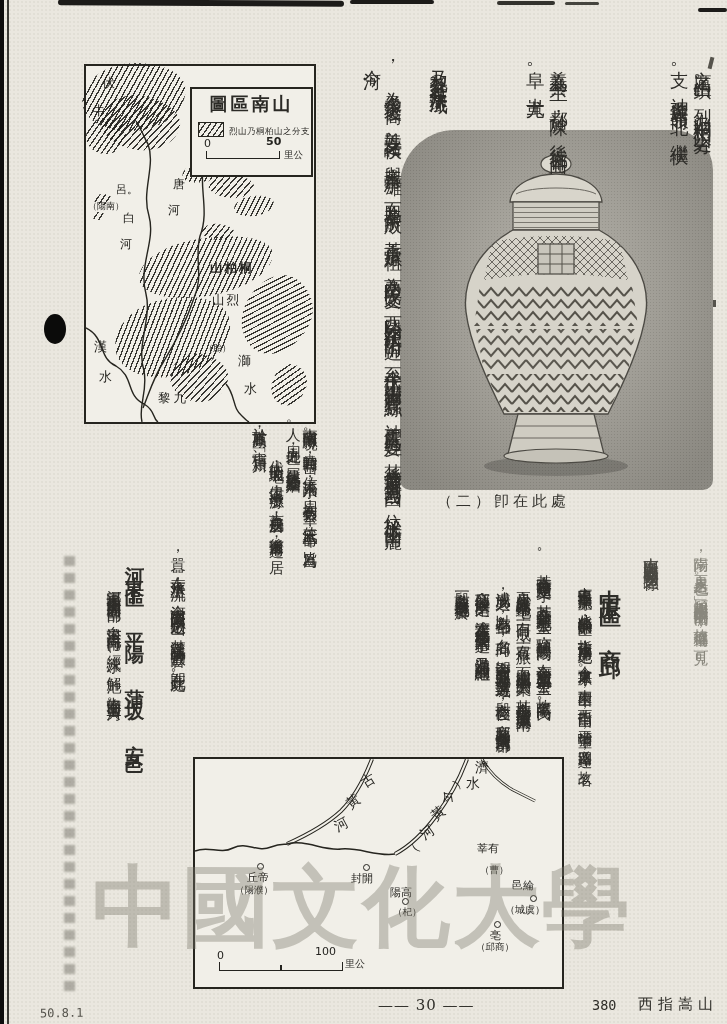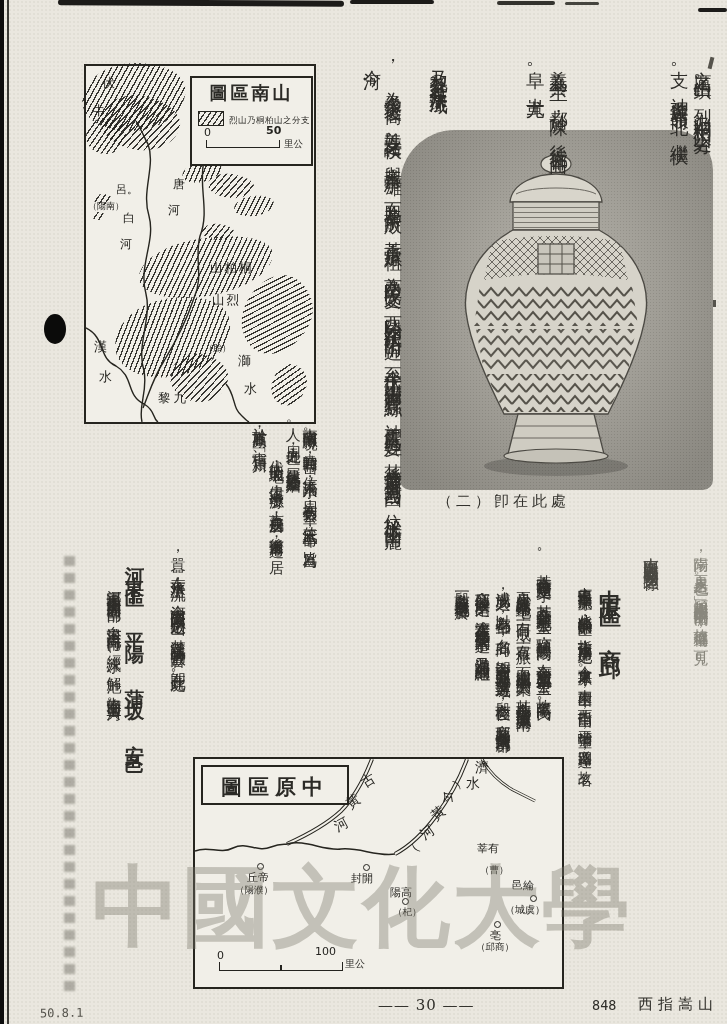--- a/index.html
+++ b/index.html
@@ -101,41 +101,41 @@
     <div class="blob" style="left:8px;top:128px;width:18px;height:11px;"></div>
     <div class="blob" style="left:6px;top:146px;width:13px;height:8px;"></div>
 
     <svg width="228" height="356" viewBox="0 0 228 356">
       <path d="M50,55 C58,68 58,72 62,78 C70,100 55,125 63,150 C70,175 52,200 60,228 C66,252 50,280 58,305 C62,325 52,340 56,356" fill="none" stroke="#26251f" stroke-width="1.4"></path>
       <path d="M118,95 C112,120 124,145 114,170 C108,192 118,210 108,232 C102,250 92,272 78,295 C68,310 62,330 57,342" fill="none" stroke="#26251f" stroke-width="1.4"></path>
       <path d="M0,262 C20,272 12,292 30,300 C48,310 40,330 58,338 C70,345 66,352 72,356" fill="none" stroke="#26251f" stroke-width="1.4"></path>
       <path d="M140,318 C150,330 146,342 156,350 C159,353 161,355 163,356" fill="none" stroke="#26251f" stroke-width="1.4"></path>
     </svg>
 
-    <div class="map-inner-box" style="left:104px;top:10px;width:123px;height:90px;">
+    <div class="map-inner-box" style="left:104px;top:21px;width:123px;height:90px;">
       <span class="map-title" style="font-size:18px;">圖區南山</span>
       <div style="position:absolute;left:6px;top:30px;white-space:nowrap;">
         <span class="swatch hatch"></span>
         <span style="font-size:8.5px;letter-spacing:0.5px;">烈山乃桐柏山之分支</span>
       </div>
       <span class="scale-num" style="left:12px;top:48px;">0</span>
       <span class="scale-num" style="left:74px;top:46px;font-weight:bold;">50</span>
       <div class="scale-bracket" style="left:14px;top:62px;width:72px;height:7px;"></div>
       <span style="position:absolute;left:92px;top:60px;font-size:9.5px;">里公</span>
     </div>
 
     <span class="lbl" style="left:16px;top:10px;font-size:13px;">伏</span>
     <span class="lbl" style="left:6px;top:38px;font-size:13px;">牛</span>
     <span class="lbl" style="left:30px;top:118px;font-size:11px;">呂。</span>
     <span class="lbl" style="left:2px;top:136px;font-size:9px;">（陽南）</span>
     <span class="lbl" style="left:37px;top:146px;font-size:12px;">白</span>
     <span class="lbl" style="left:34px;top:172px;font-size:12px;">河</span>
     <span class="lbl" style="left:87px;top:112px;font-size:12px;">唐</span>
     <span class="lbl" style="left:82px;top:138px;font-size:12px;">河</span>
-    <span class="lbl" style="left:124px;top:196px;font-size:12.5px;letter-spacing:2px;">山柏桐</span>
+    <span class="lbl" style="left:124px;top:196px;font-size:12.5px;letter-spacing:2px;font-weight:bold;">山柏桐</span>
     <span class="lbl" style="left:126px;top:228px;font-size:12.5px;letter-spacing:2px;">山烈</span>
     <span class="lbl" style="left:118px;top:278px;font-size:9px;">（胎）</span>
     <span class="lbl" style="left:8px;top:274px;font-size:13px;">漢</span>
     <span class="lbl" style="left:13px;top:304px;font-size:13px;">水</span>
     <span class="lbl" style="left:152px;top:288px;font-size:13px;">溮</span>
     <span class="lbl" style="left:158px;top:316px;font-size:13px;">水</span>
     <span class="lbl" style="left:72px;top:326px;font-size:12.5px;letter-spacing:3px;">黎九</span>
   </div>
 
   <div class="photo" style="left:400px;top:130px;width:313px;height:360px;">
@@ -220,23 +220,20 @@
 
       <path d="M272,0 C264,22 252,42 241,57 C227,76 215,87 200,95" fill="none" stroke="#26251f" stroke-width="4"></path>
       <path d="M272,0 C264,22 252,42 241,57 C227,76 215,87 200,95" fill="none" stroke="#f1efe8" stroke-width="2"></path>
 
       <path d="M0,92 C14,86 24,96 38,89 C52,82 62,94 76,88 C86,84 90,86 92,85 C110,80 128,92 146,90 C164,88 182,98 200,95" fill="none" stroke="#26251f" stroke-width="1.5"></path>
 
       <path d="M287,0 C294,13 304,23 318,31 L340,42" fill="none" stroke="#26251f" stroke-width="3"></path>
       <path d="M287,0 C294,13 304,23 318,31 L340,42" fill="none" stroke="#f1efe8" stroke-width="1.4"></path>
     </svg>
 
-    <div class="map-inner-box" style="left:6px;top:6px;width:148px;height:40px;">
-      <span class="map-title" style="font-size:21px;letter-spacing:6px;margin-top:6px;">圖區原中</span>
-    </div>
 
     <span class="lbl" style="left:166px;top:14px;font-size:14px;transform:rotate(-32deg);">古</span>
     <span class="lbl" style="left:151px;top:35px;font-size:14px;transform:rotate(-38deg);">黃</span>
     <span class="lbl" style="left:139px;top:58px;font-size:14px;transform:rotate(-28deg);">河</span>
     <span class="lbl" style="left:257px;top:16px;font-size:13px;transform:rotate(-45deg);">）</span>
     <span class="lbl" style="left:246px;top:31px;font-size:14px;transform:rotate(-40deg);">今</span>
     <span class="lbl" style="left:236px;top:47px;font-size:14px;transform:rotate(-40deg);">黃</span>
     <span class="lbl" style="left:225px;top:66px;font-size:14px;transform:rotate(-35deg);">河</span>
     <span class="lbl" style="left:211px;top:84px;font-size:13px;transform:rotate(-45deg);">（</span>
     <span class="lbl" style="left:280px;top:1px;font-size:14px;">濟</span>
@@ -267,17 +264,17 @@
     <span class="scale-num" style="left:22px;top:190px;">0</span>
     <span class="scale-num" style="left:120px;top:186px;">100</span>
     <div class="scale-bracket" style="left:24px;top:203px;width:122px;height:8px;"></div>
     <div style="position:absolute;left:85px;top:206px;width:1.5px;height:5px;background:#24231f;"></div>
     <span style="position:absolute;left:150px;top:198px;font-size:10px;">里公</span>
   </div>
 
   <div class="watermark" style="left:92px;top:848px;">中國文化大學</div>
 
   <span class="footer-item" style="left:378px;top:996px;font-size:15px;letter-spacing:1px;">—— 30 ——</span>
-  <span class="footer-item mono" style="left:592px;top:997px;font-size:13.5px;">848</span>
+  <span class="footer-item mono" style="left:592px;top:997px;font-size:13.5px;">380</span>
   <span class="footer-item" style="left:638px;top:995px;font-size:15px;letter-spacing:5px;">西指嵩山</span>
   <span class="footer-item mono" style="left:40px;top:1006px;font-size:12px;color:#55534c;transform:rotate(-1deg);">50.8.1</span>
 
 </div>
 
 </body></html>

